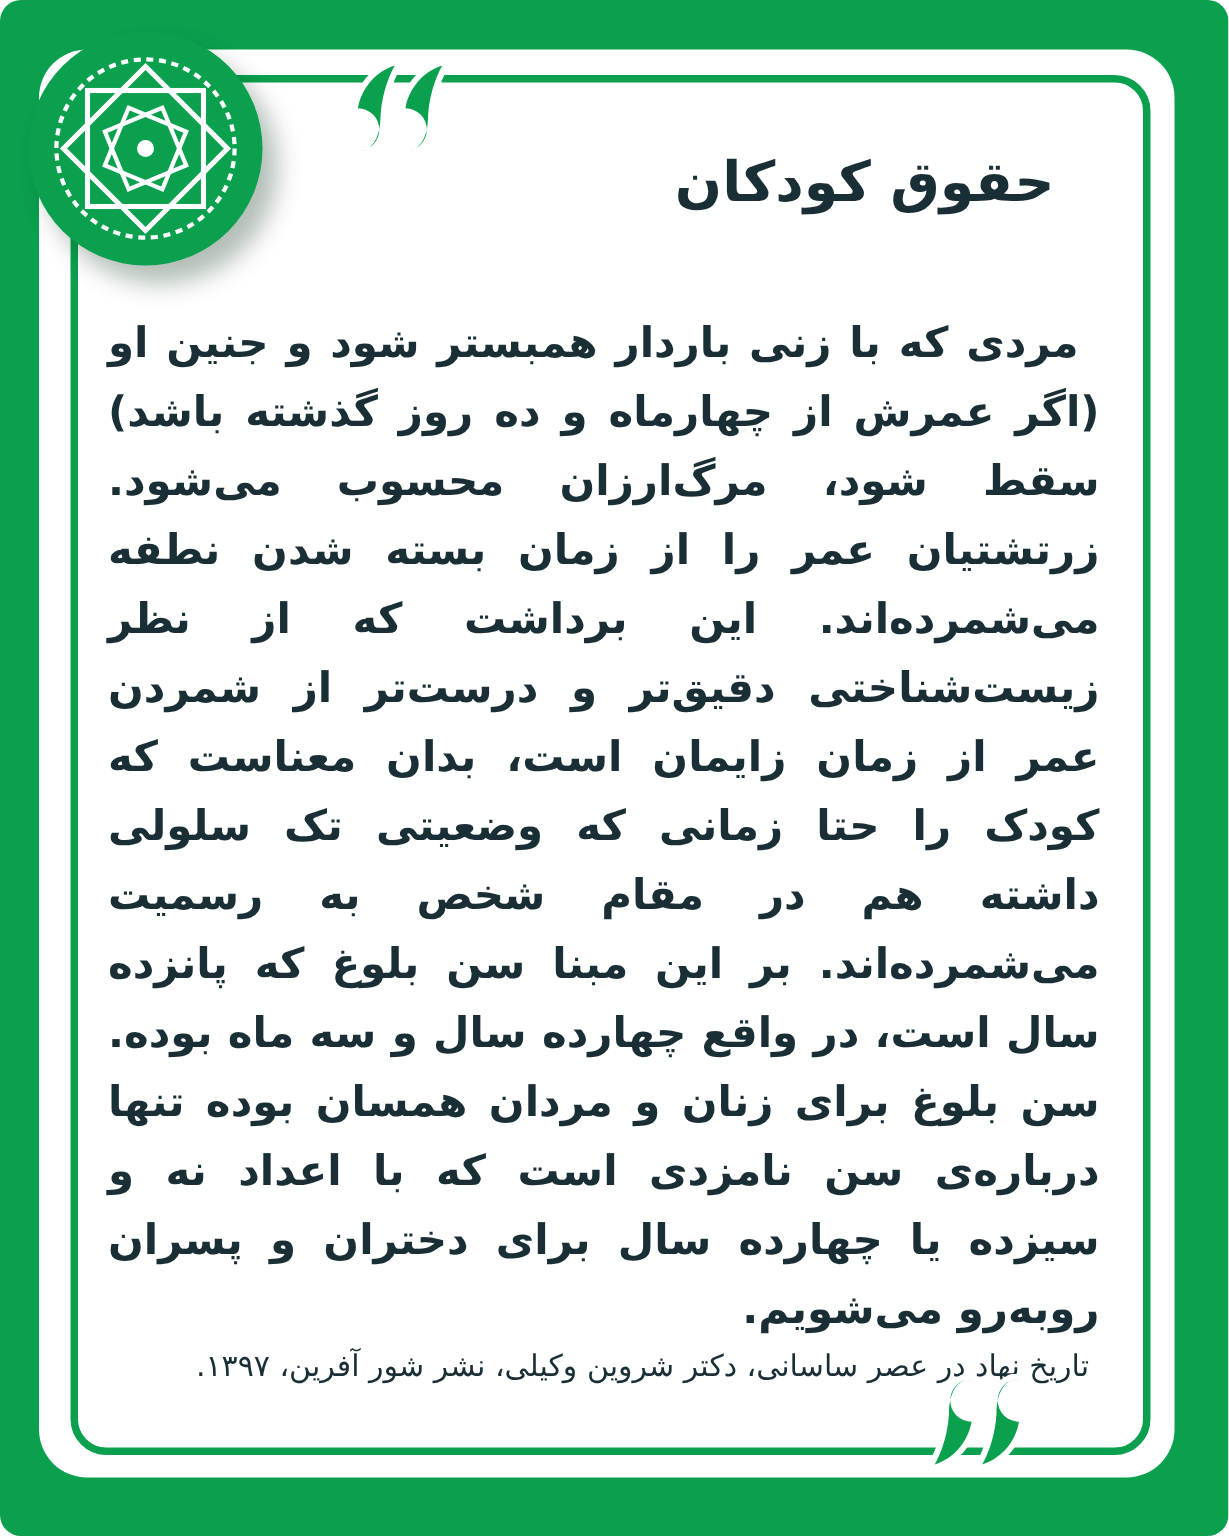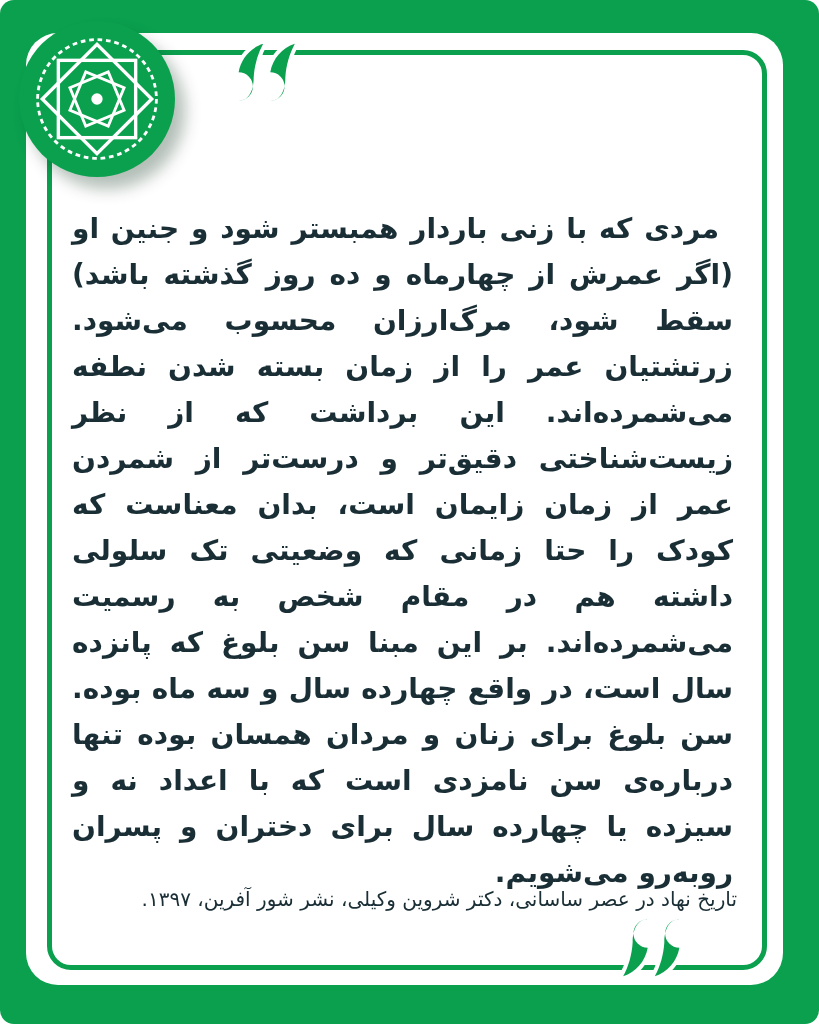--- a/index.html
+++ b/index.html
@@ -29,21 +29,21 @@
     position:absolute;top:100px;right:116px;margin:0;
     font-size:37px;font-weight:700;color:#1a2e36;direction:rtl;z-index:2;
   }
   .body-text{
     position:absolute;top:206px;right:86px;left:72px;margin:0;
     font-size:28px;font-weight:700;color:#1a2e36;direction:rtl;
     text-align:justify;text-align-last:right;line-height:46px;
     text-indent:14px;z-index:2;
   }
   .citation{
-    position:absolute;top:884px;right:82px;left:88px;margin:0;
+    position:absolute;top:884px;right:82px;left:88px;margin:11px;
     font-size:20px;font-weight:400;color:#1a2e36;direction:rtl;
     text-align:right;line-height:30px;z-index:2;
   }
 </style>
 </head>
 <body>
 
 <div class="canvas">
 
   <div class="card">
@@ -61,20 +61,21 @@
     </svg>
   </div>
 
   <svg class="quote quote-open" width="76" height="62" viewBox="0 0 96 76" aria-hidden="true">
     <g fill="#0aa04e" stroke="#ffffff" stroke-width="10" stroke-linejoin="round" paint-order="stroke">
       <path d="M21 73 A18 18 0 0 0 21 37 C24 20 36 6 52 1 C45 14 41 28 40 44 C40 60 34 73 21 73 Z"></path>
       <path d="M61 73 A18 18 0 0 0 61 37 C64 20 76 6 92 1 C85 14 81 28 80 44 C80 60 74 73 61 73 Z"></path>
     </g>
   </svg>
 
+  <h1 class="title">حقوق کودکان</h1>
 
   <p class="body-text">مردی که با زنی باردار همبستر شود و جنین او (اگر عمرش از چهارماه و ده روز گذشته باشد) سقط شود، مرگ‌ارزان محسوب می‌شود. زرتشتیان عمر را از زمان بسته شدن نطفه می‌شمرده‌اند. این برداشت که از نظر زیست‌شناختی دقیق‌تر و درست‌تر از شمردن عمر از زمان زایمان است، بدان معناست که کودک را حتا زمانی که وضعیتی تک سلولی داشته هم در مقام شخص به رسمیت می‌شمرده‌اند. بر این مبنا سن بلوغ که پانزده سال است، در واقع چهارده سال و سه ماه بوده. سن بلوغ برای زنان و مردان همسان بوده تنها درباره‌ی سن نامزدی است که با اعداد نه و سیزده یا چهارده سال برای دختران و پسران روبه‌رو می‌شویم.</p>
 
   <p class="citation">تاریخ نهاد در عصر ساسانی، دکتر شروین وکیلی، نشر شور آفرین، ۱۳۹۷.</p>
 
   <svg class="quote quote-close" width="76" height="62" viewBox="0 0 96 76" aria-hidden="true">
     <g fill="#0aa04e" stroke="#ffffff" stroke-width="10" stroke-linejoin="round" paint-order="stroke">
       <path d="M21 73 A18 18 0 0 0 21 37 C24 20 36 6 52 1 C45 14 41 28 40 44 C40 60 34 73 21 73 Z"></path>
       <path d="M61 73 A18 18 0 0 0 61 37 C64 20 76 6 92 1 C85 14 81 28 80 44 C80 60 74 73 61 73 Z"></path>
     </g>

